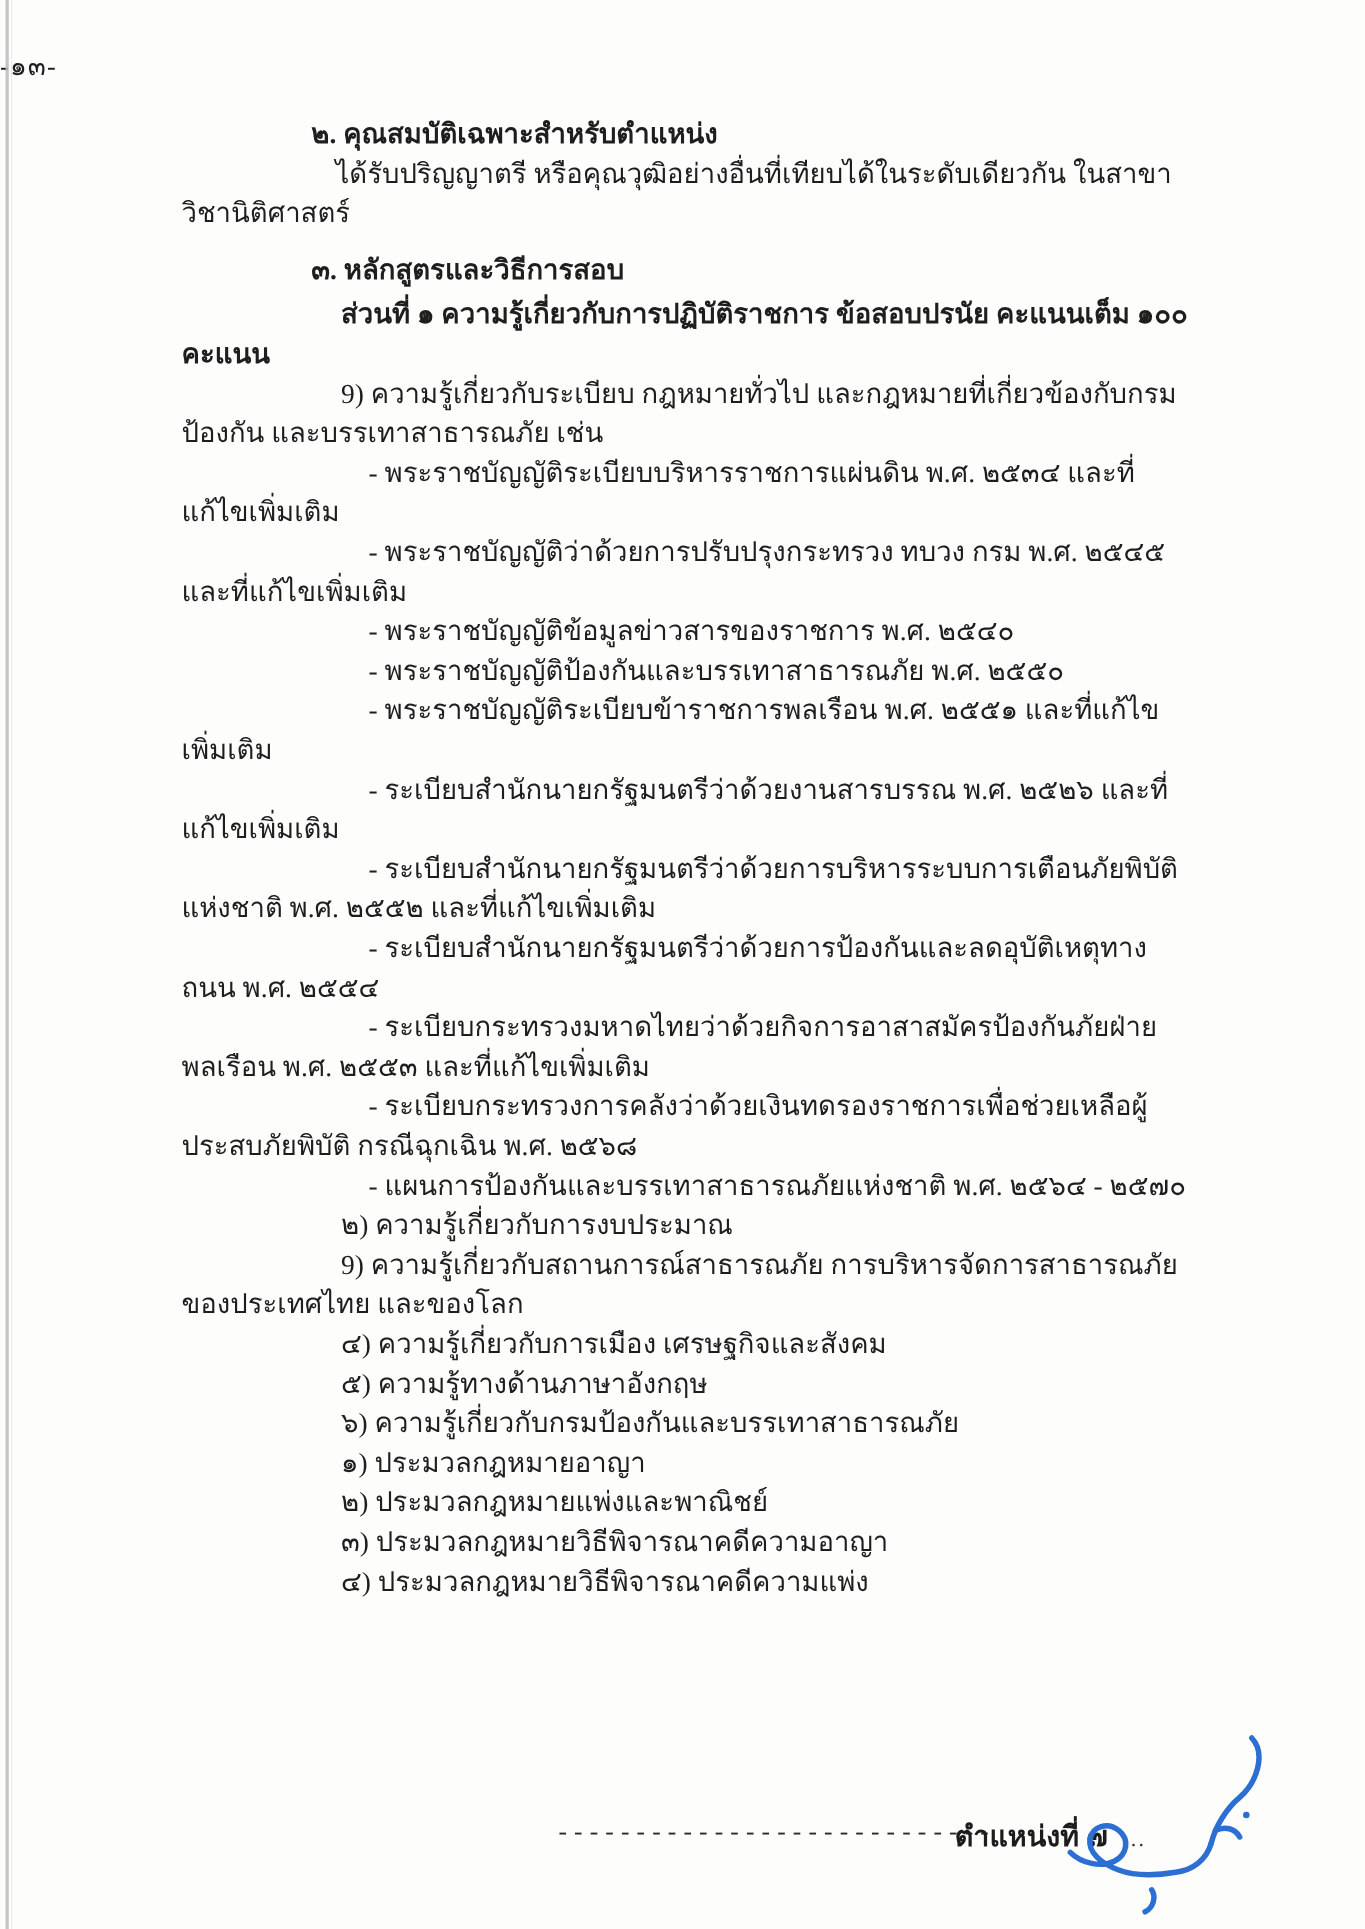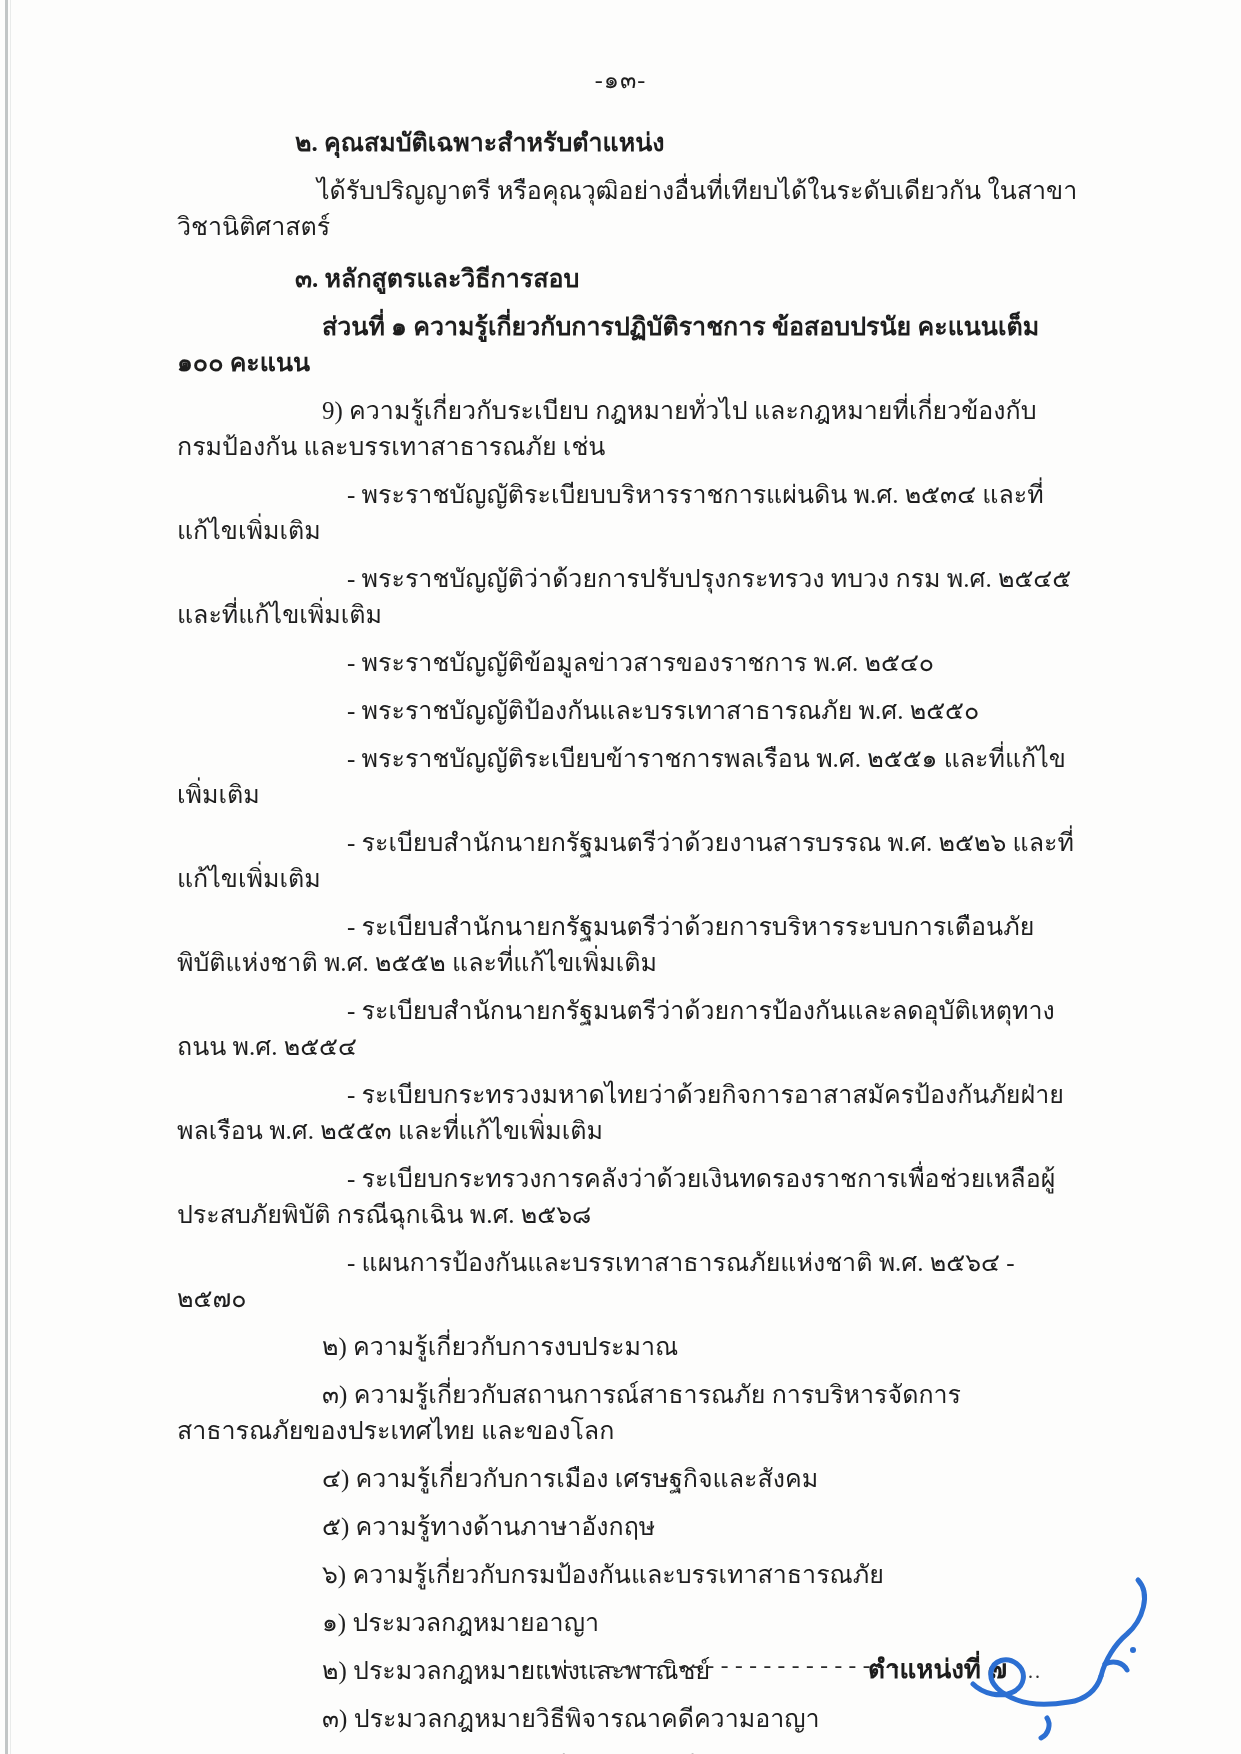--- a/index.html
+++ b/index.html
@@ -14,31 +14,31 @@
   }
   .scan-edge{
     position:absolute;left:5px;top:0;width:3px;height:1754px;
     background:#b7bcbc;opacity:.85;
   }
   .scan-edge2{
     position:absolute;left:10px;top:0;width:1px;height:1754px;
     background:#dfe3e2;opacity:.7;
   }
   .page-number{
-    text-align:center;
-    padding-top:60px;
+    text-align:left;
+    padding-top:40px;
     font-size:24px;
     letter-spacing:1px;
   }
   .content{
     margin:26px 150px 0 165px;
     font-size:25px;
     line-height:36px;
   }
-  .blk{margin:12px;padding:0;}
+  .blk{margin:0;padding:0;}
   .h2,.h3{font-weight:700;text-indent:118px;margin-top:16px;}
   .para{text-indent:140px;}
   .part{font-weight:700;text-indent:145px;margin-top:4px;}
   .part2{margin-top:32px;}
   .item{text-indent:145px;}
   .dash{text-indent:170px;}
   .footer-divider{
     position:absolute;
     left:505px;top:1655px;
     font-size:22px;
@@ -86,21 +86,21 @@
     <p class="blk dash">- พระราชบัญญัติข้อมูลข่าวสารของราชการ พ.ศ. ๒๕๔๐</p>
     <p class="blk dash">- พระราชบัญญัติป้องกันและบรรเทาสาธารณภัย พ.ศ. ๒๕๕๐</p>
     <p class="blk dash">- พระราชบัญญัติระเบียบข้าราชการพลเรือน พ.ศ. ๒๕๕๑ และที่แก้ไขเพิ่มเติม</p>
     <p class="blk dash">- ระเบียบสำนักนายกรัฐมนตรีว่าด้วยงานสารบรรณ พ.ศ. ๒๕๒๖ และที่แก้ไขเพิ่มเติม</p>
     <p class="blk dash">- ระเบียบสำนักนายกรัฐมนตรีว่าด้วยการบริหารระบบการเตือนภัยพิบัติแห่งชาติ พ.ศ. ๒๕๕๒ และที่แก้ไขเพิ่มเติม</p>
     <p class="blk dash">- ระเบียบสำนักนายกรัฐมนตรีว่าด้วยการป้องกันและลดอุบัติเหตุทางถนน พ.ศ. ๒๕๕๔</p>
     <p class="blk dash">- ระเบียบกระทรวงมหาดไทยว่าด้วยกิจการอาสาสมัครป้องกันภัยฝ่ายพลเรือน พ.ศ. ๒๕๕๓ และที่แก้ไขเพิ่มเติม</p>
     <p class="blk dash">- ระเบียบกระทรวงการคลังว่าด้วยเงินทดรองราชการเพื่อช่วยเหลือผู้ประสบภัยพิบัติ กรณีฉุกเฉิน พ.ศ. ๒๕๖๘</p>
     <p class="blk dash">- แผนการป้องกันและบรรเทาสาธารณภัยแห่งชาติ พ.ศ. ๒๕๖๔ - ๒๕๗๐</p>
     <p class="blk item">๒) ความรู้เกี่ยวกับการงบประมาณ</p>
-    <p class="blk item">๓) ความรู้เกี่ยวกับสถานการณ์สาธารณภัย การบริหารจัดการสาธารณภัยของประเทศไทย และของโลก</p>
+    <p class="blk item">9) ความรู้เกี่ยวกับสถานการณ์สาธารณภัย การบริหารจัดการสาธารณภัยของประเทศไทย และของโลก</p>
     <p class="blk item">๔) ความรู้เกี่ยวกับการเมือง เศรษฐกิจและสังคม</p>
     <p class="blk item">๕) ความรู้ทางด้านภาษาอังกฤษ</p>
     <p class="blk item">๖) ความรู้เกี่ยวกับกรมป้องกันและบรรเทาสาธารณภัย</p>
     <p class="blk item">๑) ประมวลกฎหมายอาญา</p>
     <p class="blk item">๒) ประมวลกฎหมายแพ่งและพาณิชย์</p>
     <p class="blk item">๓) ประมวลกฎหมายวิธีพิจารณาคดีความอาญา</p>
     <p class="blk item">๔) ประมวลกฎหมายวิธีพิจารณาคดีความแพ่ง</p>
   </div>
 
 <div class="footer-divider">----------------------------</div>

